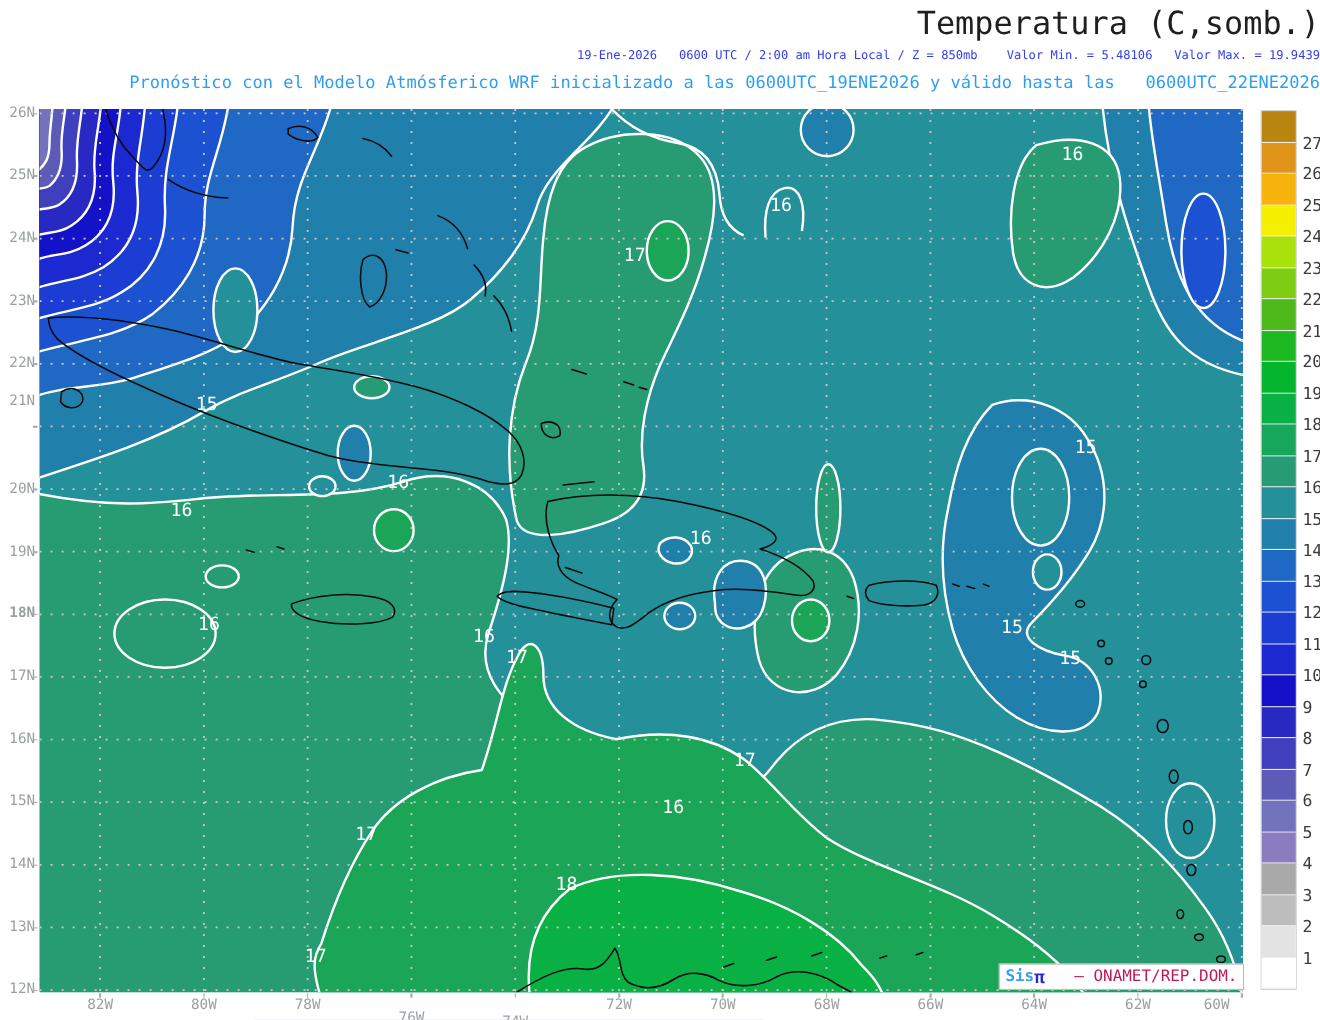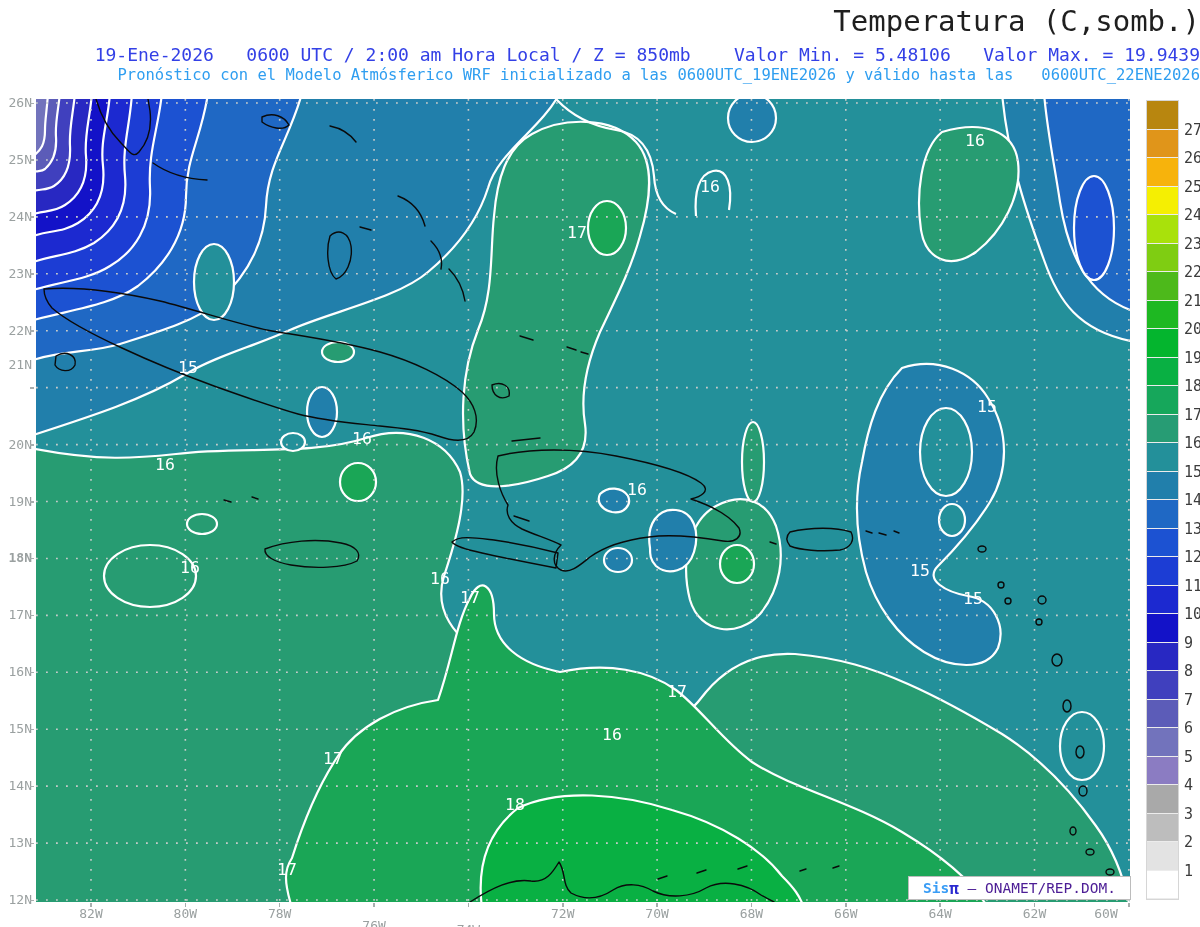--- a/index.html
+++ b/index.html
@@ -1,39 +1,39 @@
 <!DOCTYPE html>
 <html><head>
 <meta charset="utf-8">
 <style>
   html,body{margin:0;padding:0;background:#fff;}
   body{width:1200px;height:927px;position:relative;overflow:hidden;
        font-family:"DejaVu Sans Mono","Liberation Mono",monospace;}
   .hline{position:absolute;left:0;width:100%;text-align:right;white-space:pre;}
   #title{top:4px;font-size:29px;color:#1f1f1f;letter-spacing:0px;}
-  #sub1{top:44px;font-size:18px;color:#3340e6;}
+  #sub1{top:44px;font-size:11px;color:#3340e6;}
   #sub2{top:66px;font-size:15.5px;color:#2f9ef0;}
   #map{position:absolute;left:36px;top:99px;width:1094px;height:803px;display:block;}
   .axlab{position:absolute;font-size:13px;color:#9aa0a0;}
   .latlab{right:6px;margin-left:32px;}
   .lonlab{transform:translateX(-50%);}
   .tick{position:absolute;background:#a8aeae;}
   #colorbar{position:absolute;left:1146px;top:100px;width:31px;height:798px;
             display:flex;flex-direction:column;border:1px solid #d6d6d6;background:#fff;}
   .cb-seg{flex:1 1 0;border-bottom:1px solid #ececec;}
   .cb-lab{position:absolute;left:1184px;font-size:15px;color:#3c3c3c;}
   .clab{position:absolute;color:#ffffff;font-size:16.5px;transform:translate(-50%,-50%);
         white-space:nowrap;}
   #watermark{position:absolute;left:908px;top:876px;width:223px;height:24px;
              background:#fff;border:1px solid #bcbcbc;box-sizing:border-box;
              display:flex;align-items:center;justify-content:center;
              font-size:14.5px;white-space:pre;}
   #watermark .sis{color:#3a9df5;font-weight:bold;}
   #watermark .pi{color:#2a2ad0;font-weight:bold;font-size:16px;}
-  #watermark .org{color:#4c1d95;}
+  #watermark .org{color:#be185d;padding-left:18px;}
 </style>
 </head>
 <body>
 
 <div class="hline" id="title">Temperatura (C,somb.)</div>
 <div class="hline" id="sub1">19-Ene-2026   0600 UTC / 2:00 am Hora Local / Z = 850mb    Valor Min. = 5.48106   Valor Max. = 19.9439</div>
 <div class="hline" id="sub2">Pronóstico con el Modelo Atmósferico WRF inicializado a las 0600UTC_19ENE2026 y válido hasta las   0600UTC_22ENE2026</div>
 
 <svg id="map" viewBox="36 99 1094 803" preserveAspectRatio="none">
   <rect x="36" y="99" width="1094" height="803" fill="#23909a"></rect>

